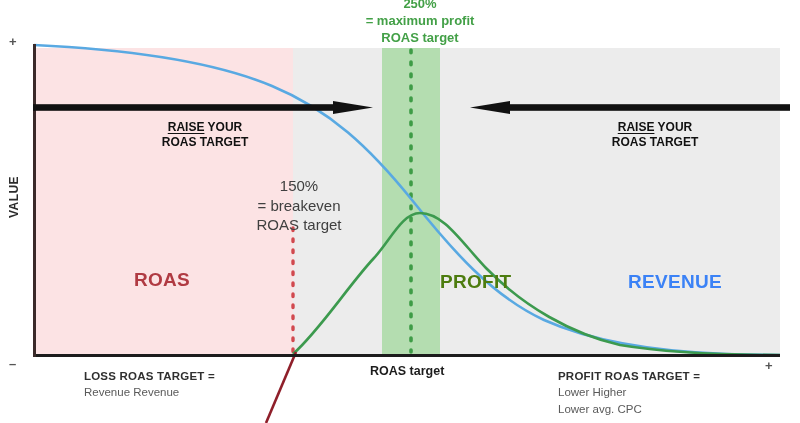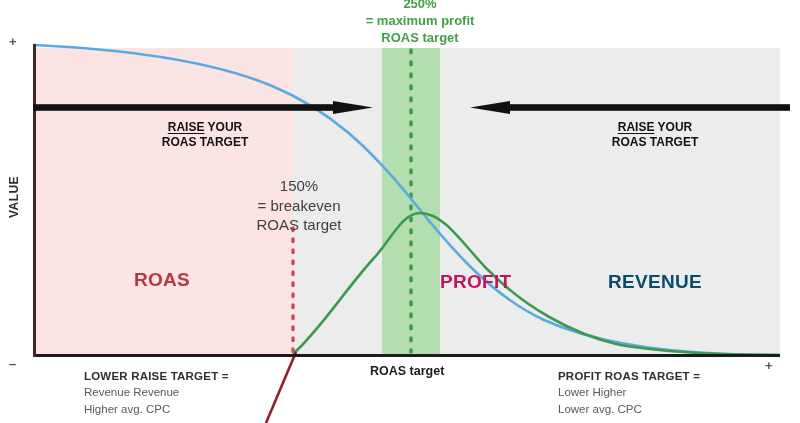--- a/index.html
+++ b/index.html
@@ -40,22 +40,22 @@
   .arrow-l{position:absolute;left:33px;top:101px;width:340px;height:13px;}
   .arrow-r{position:absolute;left:470px;top:101px;width:320px;height:13px;}
   .banner{position:absolute;text-align:center;font-size:12px;font-weight:700;color:#111;line-height:1.28;}
   .banner u{text-decoration:underline;text-underline-offset:2px;}
   .banner-l{left:75px;top:120px;width:260px;}
   .banner-r{left:520px;top:120px;width:270px;}
 
   
   .rlabel{position:absolute;font-size:19px;font-weight:700;letter-spacing:.3px;}
   .rl-loss{left:134px;top:269px;color:#b03a42;}
-  .rl-profit{left:440px;top:271px;color:#be185d;}
-  .rl-revenue{left:608px;top:271px;color:#0c4a6e;}
+  .rl-profit{left:440px;top:271px;color:#4d7c0f;}
+  .rl-revenue{left:628px;top:271px;color:#3b82f6;}
 
   
   .callout{position:absolute;text-align:center;line-height:1.3;}
   .callout-max{left:325px;top:-4px;width:190px;color:#43a047;font-size:13px;font-weight:700;}
   .callout-be{left:231px;top:176px;width:136px;color:#404040;font-size:15px;}
   .callout-be .num{font-weight:400;}
 
   
   .note{position:absolute;font-size:11.5px;color:#5a5a5a;line-height:1.42;}
   .note .hd{font-weight:700;color:#2f2f2f;font-size:11.5px;letter-spacing:.2px;}
@@ -125,23 +125,22 @@
     <div>ROAS target</div>
   </div>
 
   <div class="callout callout-be">
     <div class="num">150%</div>
     <div>= breakeven</div>
     <div>ROAS target</div>
   </div>
 
   <div class="note note-l">
-    <div class="hd">LOWER RAISE TARGET =</div>
+    <div class="hd">LOSS ROAS TARGET =</div>
     <div>Revenue Revenue</div>
-    <div>Higher avg. CPC</div>
   </div>
 
   <div class="note note-r">
     <div class="hd">PROFIT ROAS TARGET =</div>
     <div>Lower Higher</div>
     <div>Lower avg. CPC</div>
   </div>
 
 </div>
 

